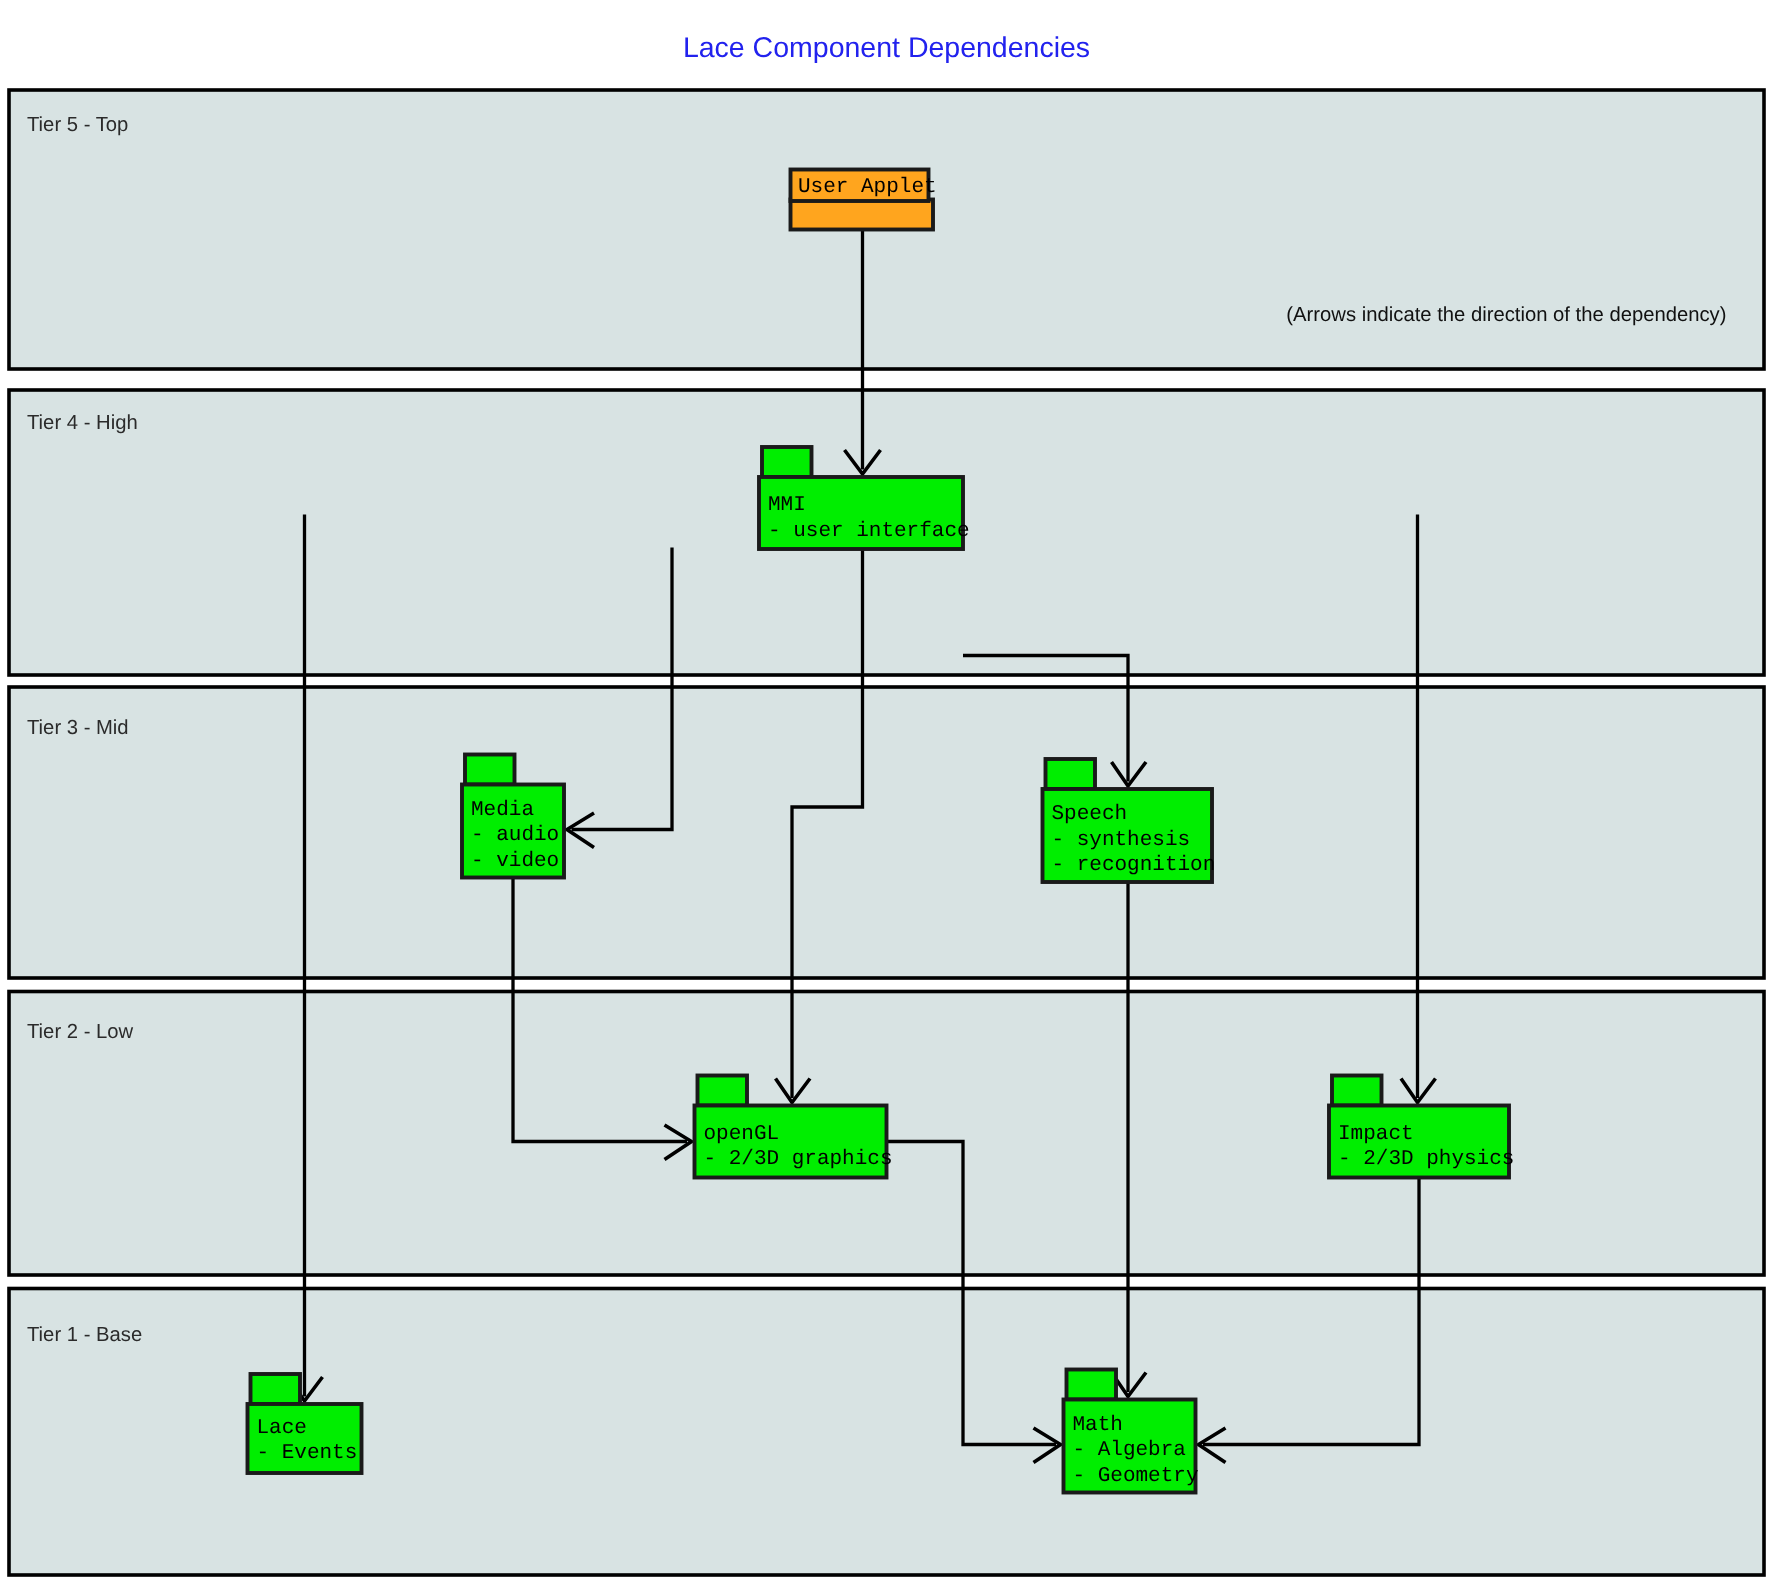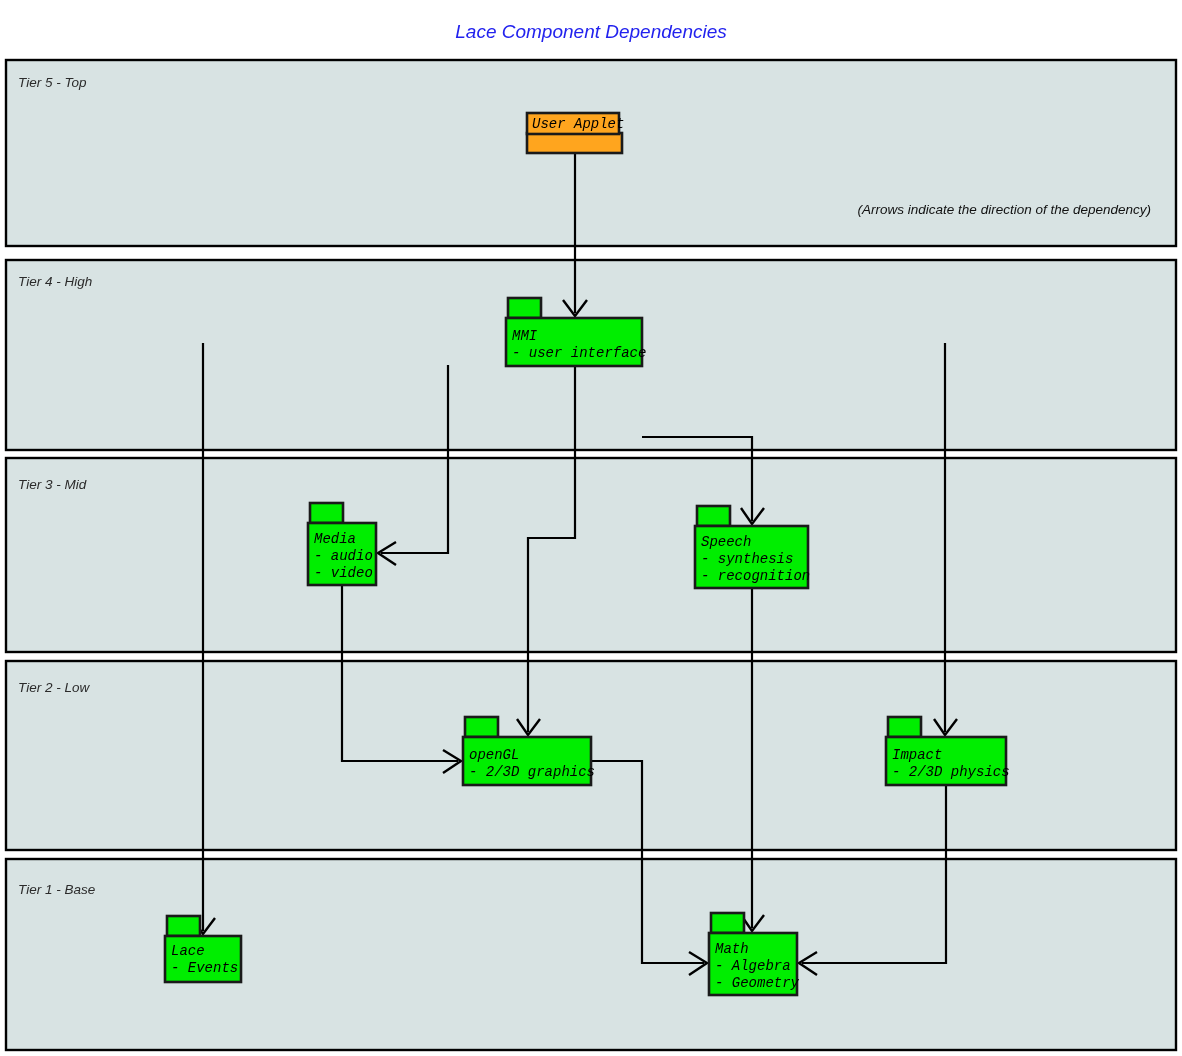--- a/index.html
+++ b/index.html
@@ -10,21 +10,20 @@
   body {
     width: 1182px;
     height: 1056px;
     font-family: "Liberation Sans", sans-serif;
     overflow: hidden;
   }
   #diagram-root {
     position: relative;
     width: 1182px;
     height: 1056px;
-    font-style: italic;
   }
   svg.diagram {
     display: block;
     width: 1182px;
     height: 1056px;
   }
   .title-text {
     font-family: "Liberation Sans", sans-serif;
     font-size: 19px;
     fill: #2222ee;

